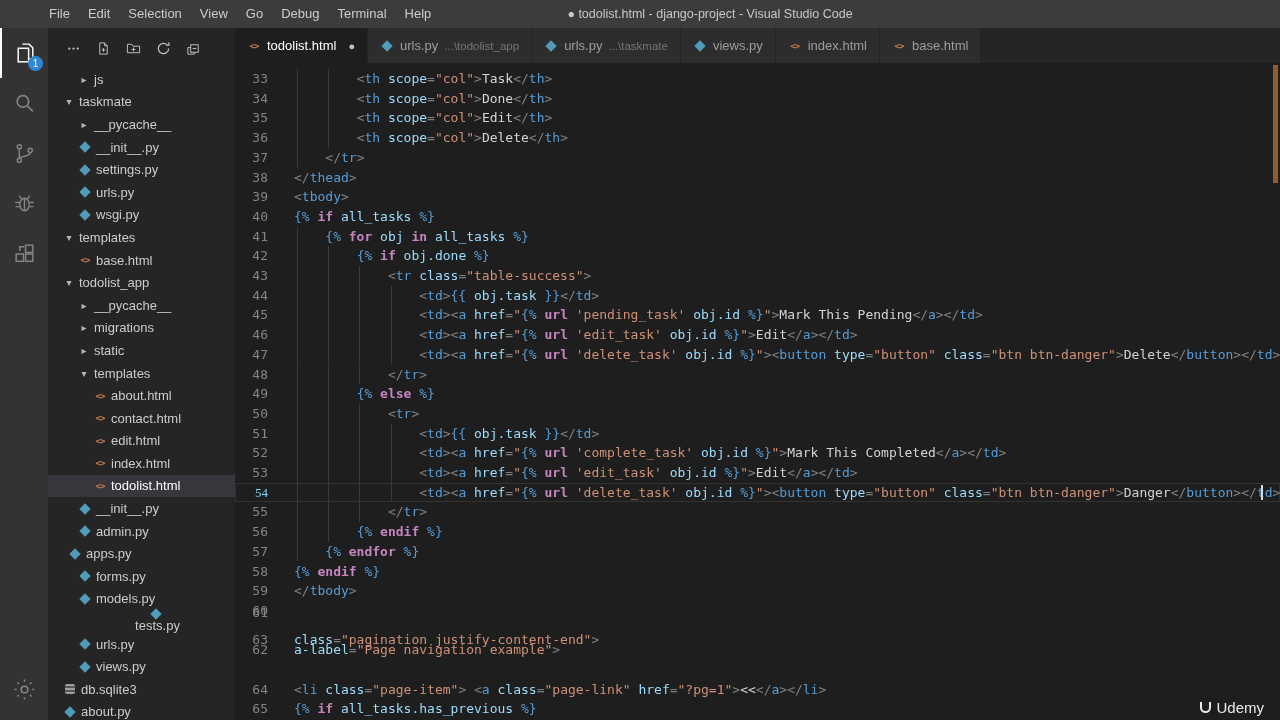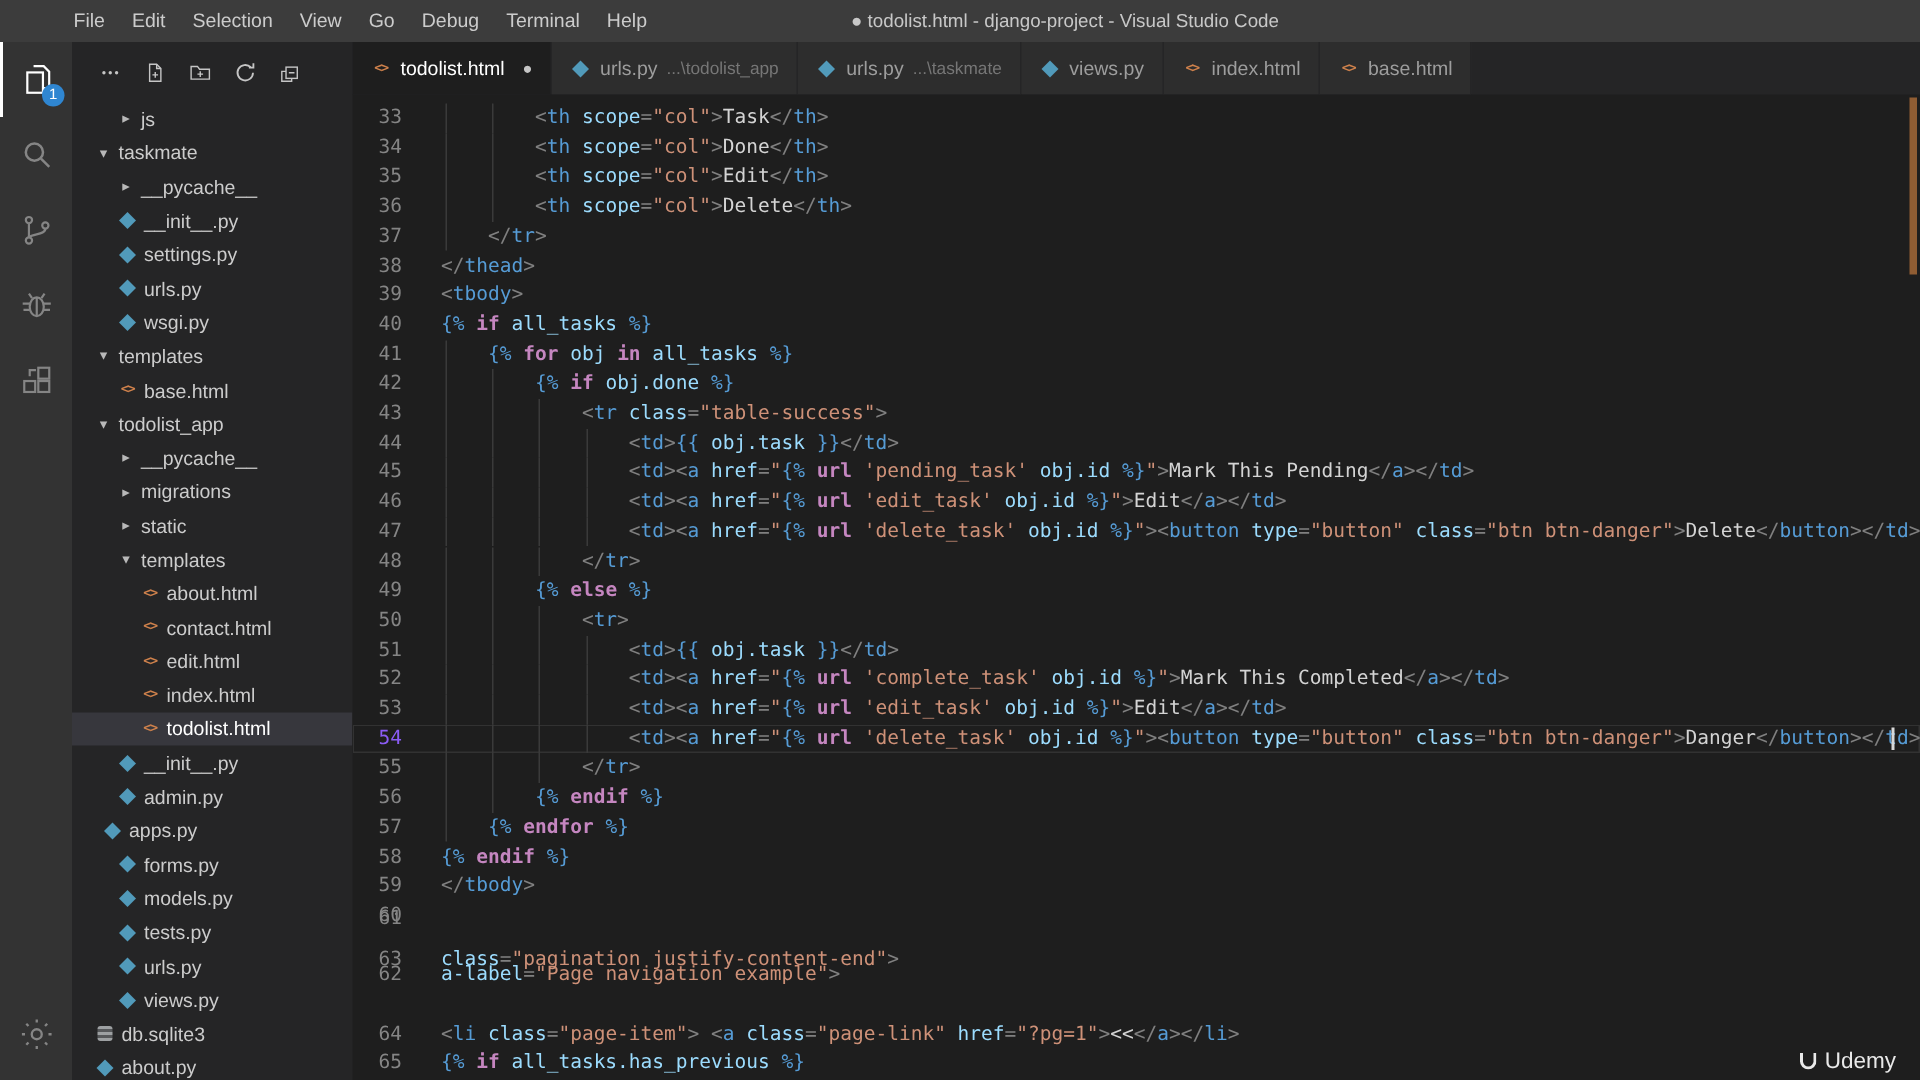--- a/index.html
+++ b/index.html
@@ -53,21 +53,21 @@
   .tab .hint { color:#767676; font-size:11.5px; }
   .ticon { width:14px; display:flex; justify-content:center; }
   .dot { color:#c5c5c5; font-size:11px; margin-left:6px; }
 
   
   .editor { position:absolute; top:63px; left:235px; right:0; bottom:0; background:#1e1e1e;
             font-family:"DejaVu Sans Mono","Liberation Mono",monospace; font-size:13px; overflow:hidden; }
   .code-area { position:absolute; top:0; left:0; right:0; bottom:0; }
   .line { position:absolute; left:0; right:0; height:19.7px; line-height:19.7px; white-space:pre; }
   .line .num { position:absolute; left:0; width:33px; text-align:right; color:#858585; }
-  .line.current .num { color:#8b5cf6; }
+  .line.current .num { color:#7dd3fc;font-family:Liberation Serif, serif; }
   .line.current { box-shadow:inset 0 0 0 1px #323232; }
   .line .content { position:absolute; left:59px; top:0; right:0; height:19.7px; overflow:hidden; }
   .guide { position:absolute; top:0; bottom:0; width:1px; background:#3a3a3a; }
   .cursor { position:absolute; width:1.5px; top:2px; bottom:2px; background:#d8d8d8; }
   :root { --tk-g:#808080; --tk-b:#569cd6; --tk-lb:#9cdcfe; --tk-o:#ce9178; --tk-w:#d4d4d4; --tk-m:#c586c0; }
   .tk-g{color:var(--tk-g);} .tk-b{color:var(--tk-b);} .tk-lb{color:var(--tk-lb);}
   .tk-o{color:var(--tk-o);} .tk-w{color:var(--tk-w);text-align:right;} .tk-m{color:var(--tk-m);font-weight:bold;}
   .scroll-deco { position:absolute; right:2px; top:2px; width:5px; height:118px;
                  background:rgba(172,109,56,0.8); }
 
@@ -288,21 +288,21 @@
             <span class="py-diamond"></span>
           </span>
           <span class="tree-label">forms.py</span>
         </div>
         <div class="tree-row" style="padding-left: 29px;">
           <span class="ficon">
             <span class="py-diamond"></span>
           </span>
           <span class="tree-label">models.py</span>
         </div>
-        <div class="tree-row" style="padding-left: 29px;">
+        <div class="tree-row" style="padding-left: 29px; flex-direction: column;">
           <span class="ficon">
             <span class="py-diamond"></span>
           </span>
           <span class="tree-label">tests.py</span>
         </div>
         <div class="tree-row" style="padding-left: 29px;">
           <span class="ficon">
             <span class="py-diamond"></span>
           </span>
           <span class="tree-label">urls.py</span>

